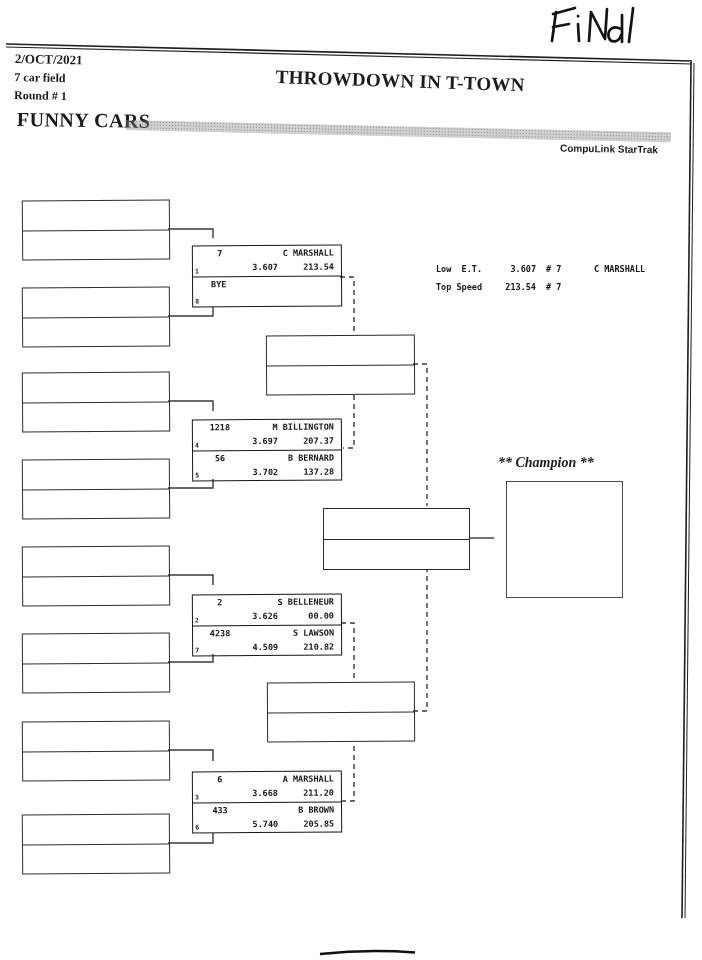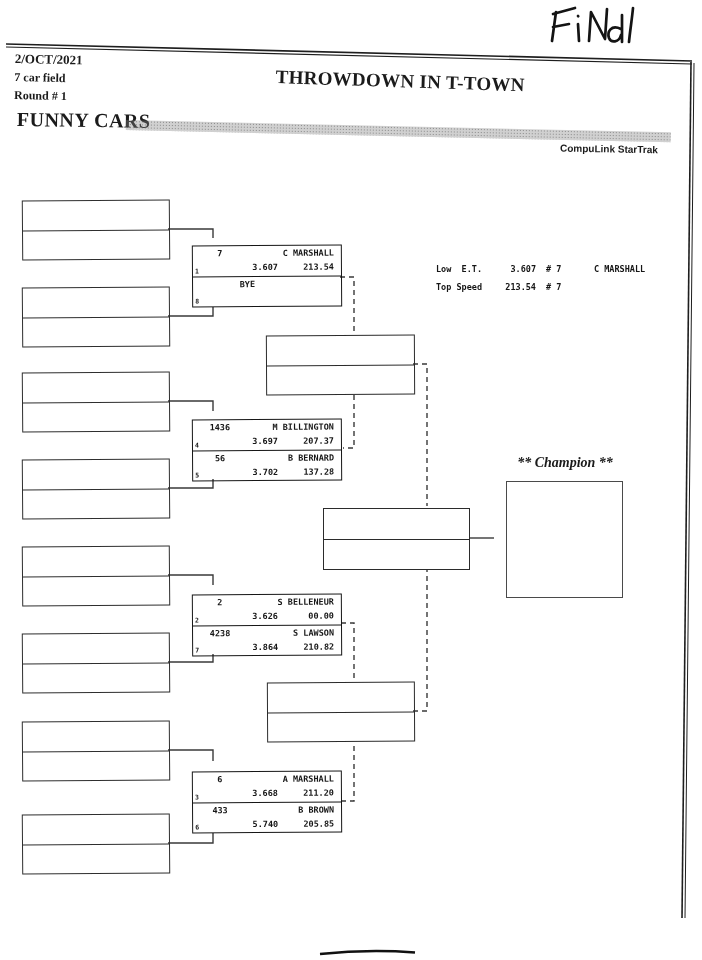--- a/index.html
+++ b/index.html
@@ -32,21 +32,21 @@
   .match{left:192px;width:148px;height:60px;border:1.6px solid #161616;transform:rotate(-.35deg);}
   .mrow{position:relative;height:30px;box-sizing:border-box;}
   .mrow.second{border-top:1.4px solid #161616;}
   .lane{position:absolute;left:2px;bottom:1px;font-size:6.5px;}
   .car{position:absolute;left:8px;top:2px;min-width:38px;text-align:center;}
   .drv{position:absolute;right:7px;top:2px;}
   .et{position:absolute;right:63px;top:16px;}
   .spd{position:absolute;right:7px;top:16px;}
   .hollow{border:1.5px solid #2b2b2b;}
   .hollow .split{position:absolute;left:0;right:0;top:50%;border-top:1.3px solid #2b2b2b;}
-  .champ-label{left:498px;top:455px;width:134px;text-align:center;font-size:14px;
+  .champ-label{left:498px;top:455px;width:134px;font-size:14px;
     font-weight:bold;font-style:italic;white-space:nowrap;}
   .champ-box{left:506px;top:481px;width:115px;height:115px;border:1.6px solid #4a4a4a;}
   
   .stats{left:436px;top:264px;width:245px;height:40px;}
   .stats .row{position:absolute;left:0;right:0;height:18px;}
   .stats .lbl{position:absolute;left:0;white-space:pre;}
   .stats .val{position:absolute;left:58px;width:42px;text-align:right;}
   .stats .hash{position:absolute;left:110px;}
   .stats .sdrv{position:absolute;left:158px;}
   svg{display:block;}
@@ -152,31 +152,31 @@
   <div class="abs match mono" style="top:245px">
     <div class="mrow">
       <span class="lane">1</span>
       <span class="car">7</span>
       <span class="drv">C MARSHALL</span>
       <span class="et">3.607</span>
       <span class="spd">213.54</span>
     </div>
     <div class="mrow second">
       <span class="lane">8</span>
-      <span class="car" style="text-align:right;left:24px;">BYE</span>
+      <span class="car" style="text-align:left;left:18px;">BYE</span>
       <span class="drv"></span>
       <span class="et"></span>
       <span class="spd"></span>
     </div>
   </div>
 
   <div class="abs match mono" style="top:419px">
     <div class="mrow">
       <span class="lane">4</span>
-      <span class="car">1436</span>
+      <span class="car">1218</span>
       <span class="drv">M BILLINGTON</span>
       <span class="et">3.697</span>
       <span class="spd">207.37</span>
     </div>
     <div class="mrow second">
       <span class="lane">5</span>
       <span class="car">56</span>
       <span class="drv">B BERNARD</span>
       <span class="et">3.702</span>
       <span class="spd">137.28</span>
@@ -188,21 +188,21 @@
       <span class="lane">2</span>
       <span class="car">2</span>
       <span class="drv">S BELLENEUR</span>
       <span class="et">3.626</span>
       <span class="spd">00.00</span>
     </div>
     <div class="mrow second">
       <span class="lane">7</span>
       <span class="car">4238</span>
       <span class="drv">S LAWSON</span>
-      <span class="et">3.864</span>
+      <span class="et">4.509</span>
       <span class="spd">210.82</span>
     </div>
   </div>
 
   <div class="abs match mono" style="top:771px">
     <div class="mrow">
       <span class="lane">3</span>
       <span class="car">6</span>
       <span class="drv">A MARSHALL</span>
       <span class="et">3.668</span>

